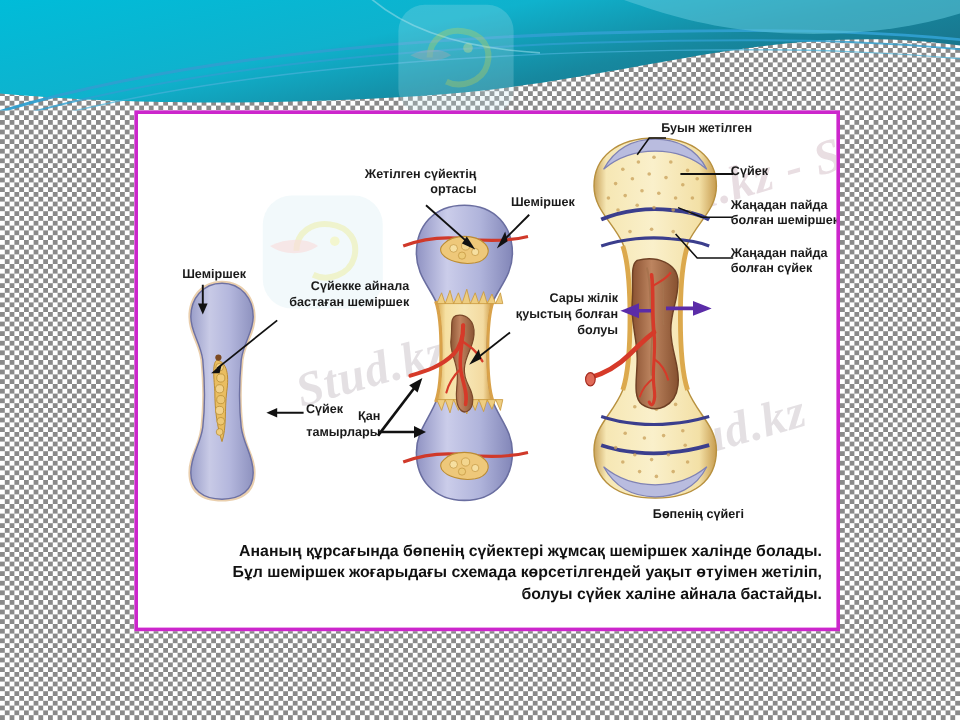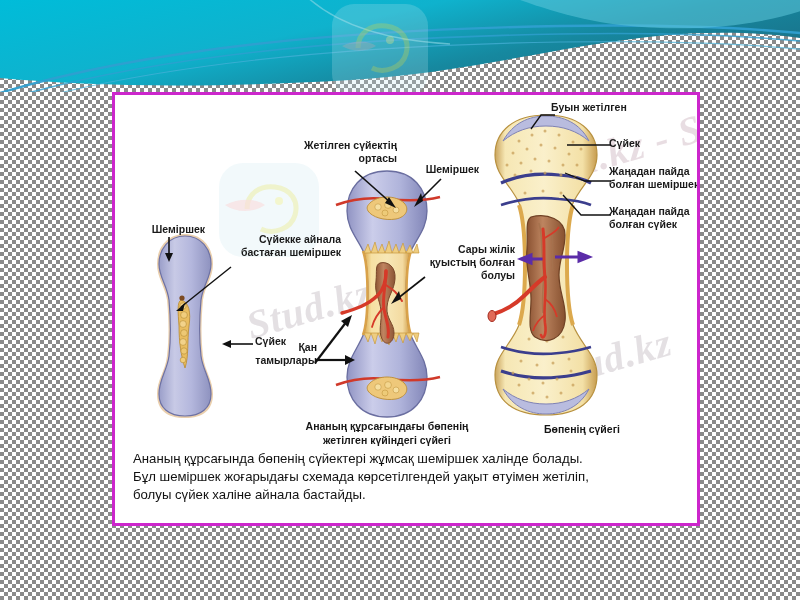--- a/index.html
+++ b/index.html
@@ -58,23 +58,23 @@
     font-family:"Liberation Sans","DejaVu Sans",sans-serif;
     font-size:10.5px;font-weight:700;color:#1a1a1a;
     line-height:1.25;white-space:pre-line;
   }
   .lbl.c{text-align:right;}
   .lbl.l{text-align:left;}
 
   
   #caption{
     position:absolute;left:18px;top:355px;width:552px;
-    text-align:left;color:#111;
+    text-align:right;color:#111;
     font-family:"Liberation Sans","DejaVu Sans",sans-serif;
-    font-size:13.2px;line-height:1.38;
+    font-size:13.2px;line-height:1.38;font-weight:bold;
   }
 
   
   .subcap{
     position:absolute;text-align:center;
     font-family:"Liberation Sans","DejaVu Sans",sans-serif;
     font-size:10.5px;font-weight:700;color:#161616;line-height:1.3;
     white-space:pre-line;
   }
 
@@ -261,22 +261,20 @@
 тамырлары</div>
       <svg style="position:absolute;left:196px;top:218px;width:44px;height:52px;" viewBox="0 0 44 52">
         <line x1="4" y1="50" x2="36" y2="8" stroke="#111" stroke-width="2.2"></line>
         <polygon points="41,2 30,8 37,14" fill="#111"></polygon>
       </svg>
       <svg style="position:absolute;left:198px;top:258px;width:44px;height:14px;" viewBox="0 0 44 14">
         <line x1="2" y1="7" x2="34" y2="7" stroke="#111" stroke-width="2.2"></line>
         <polygon points="42,7 32,2 32,12" fill="#111"></polygon>
       </svg>
 
-      <div class="subcap" style="left:164px;top:325px;width:216px;">Ананың құрсағындағы бөпенің
-жетілген күйіндегі сүйегі</div>
 
       <svg style="position:absolute;left:370px;top:14px;width:122px;height:312px;" viewBox="0 0 122 312">
         <defs>
           <linearGradient id="bone3" x1="0" y1="0" x2="1" y2="0">
             <stop offset="0%" stop-color="#c9a35c"></stop>
             <stop offset="10%" stop-color="#f6e7b4"></stop>
             <stop offset="48%" stop-color="#faf0cb"></stop>
             <stop offset="86%" stop-color="#f3e0a6"></stop>
             <stop offset="100%" stop-color="#c79c4f"></stop>
           </linearGradient>

